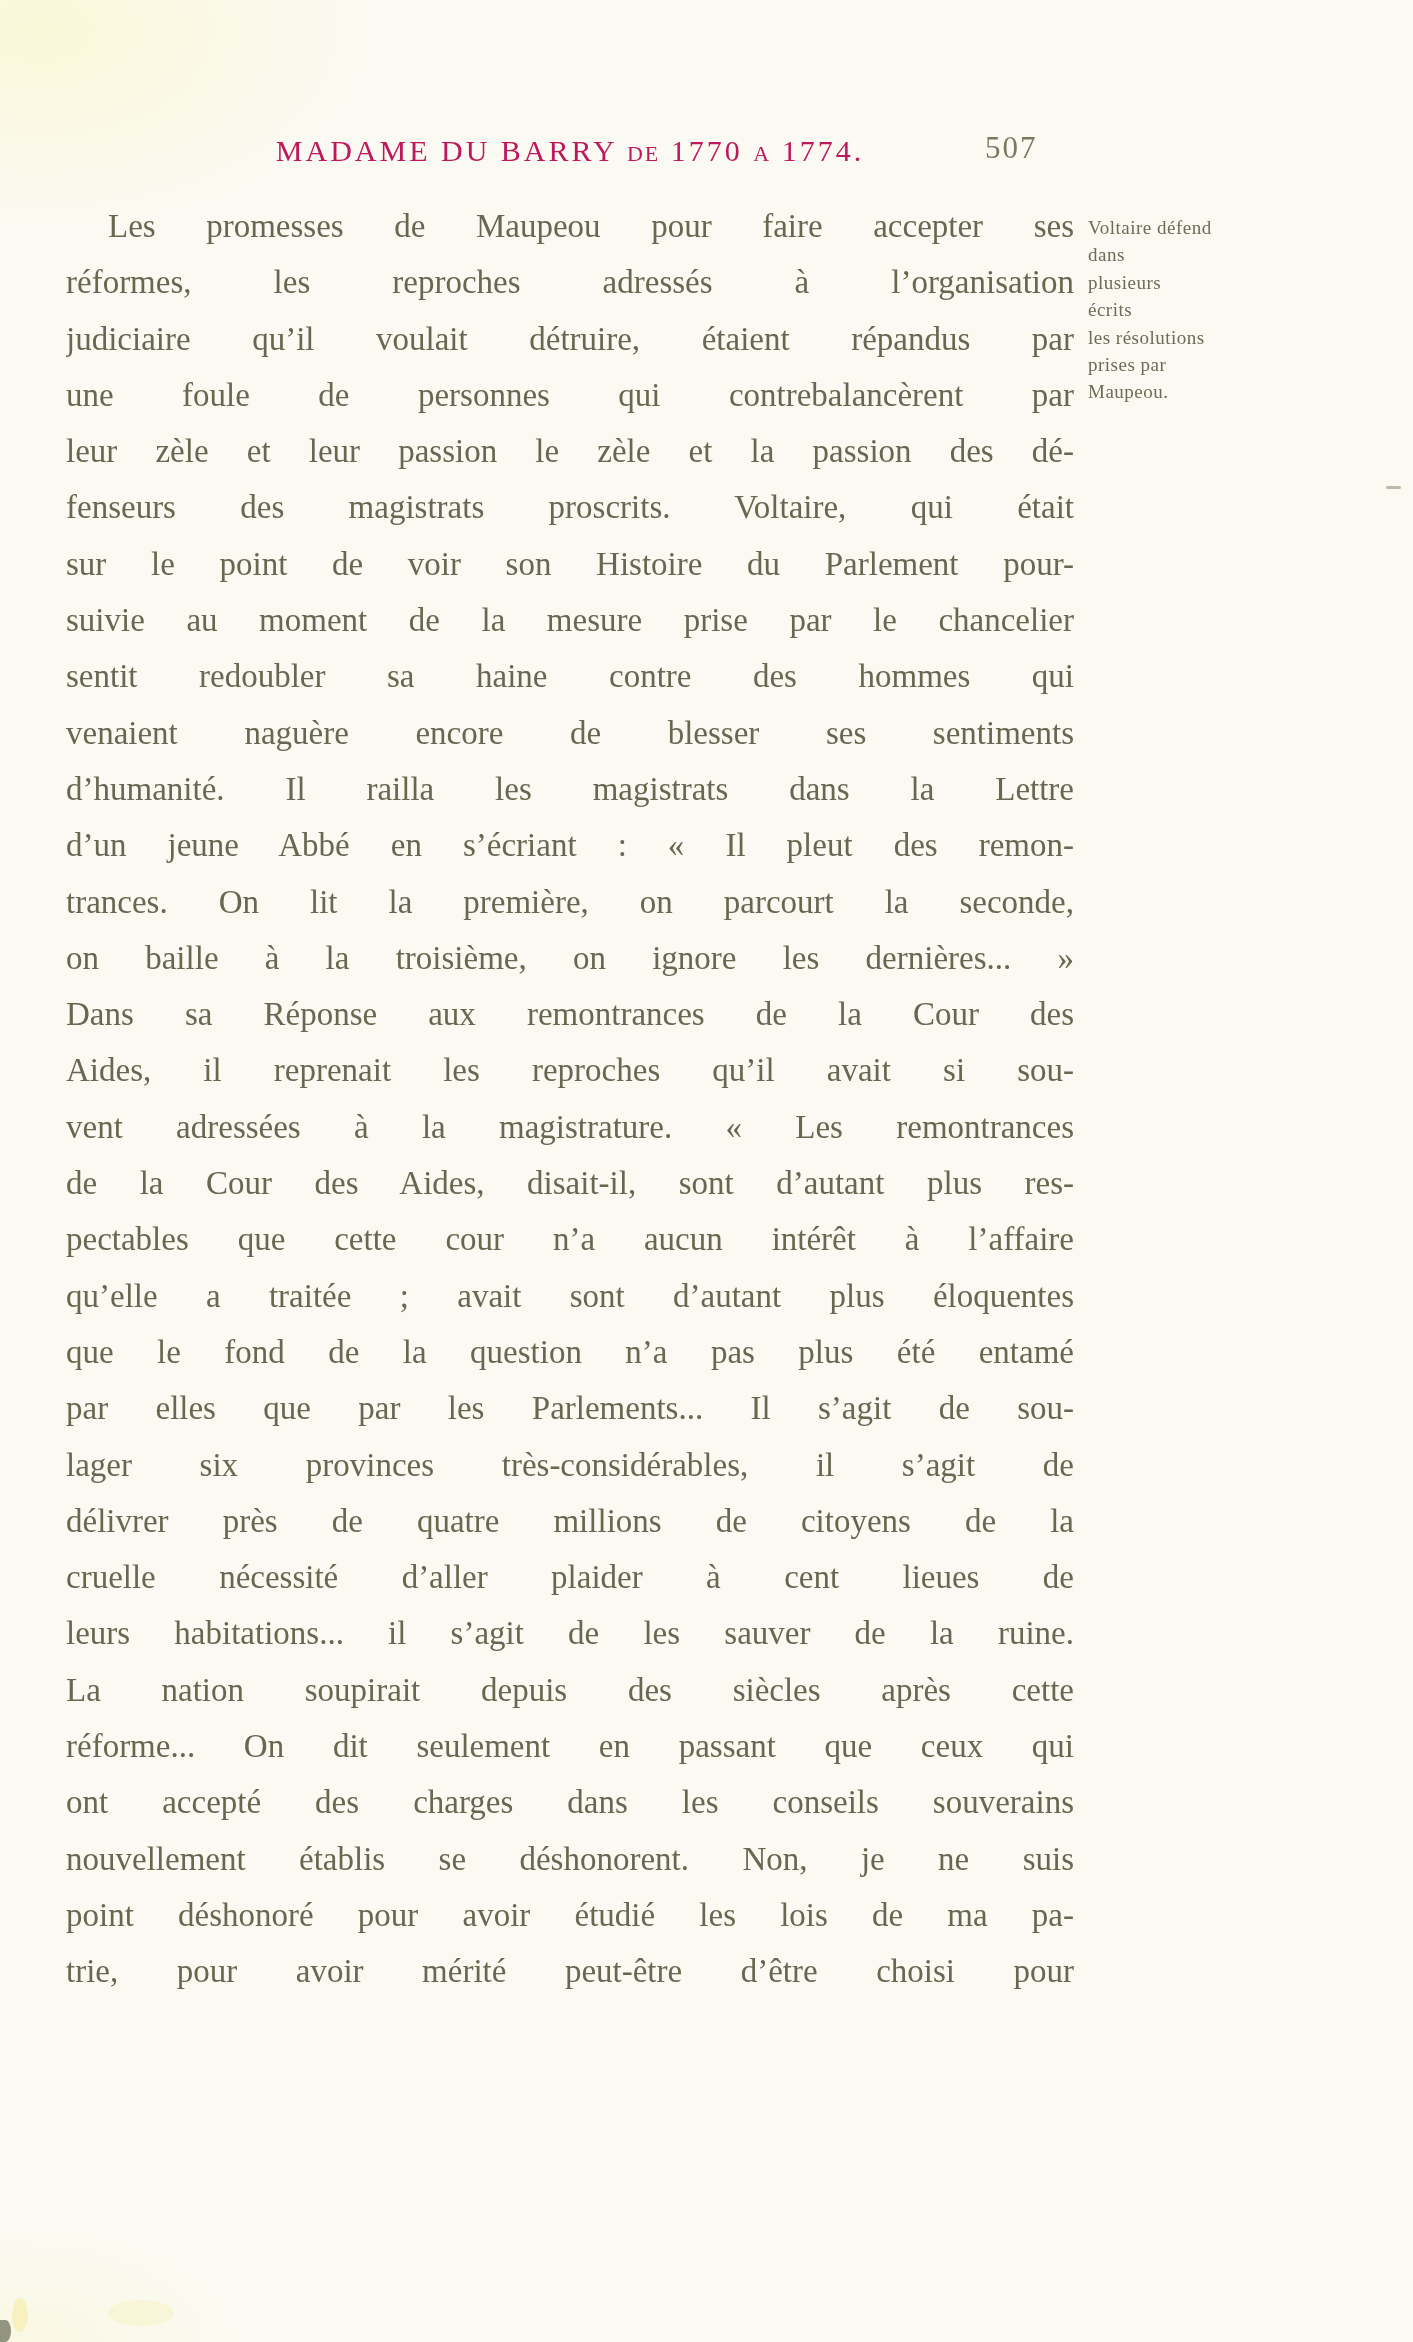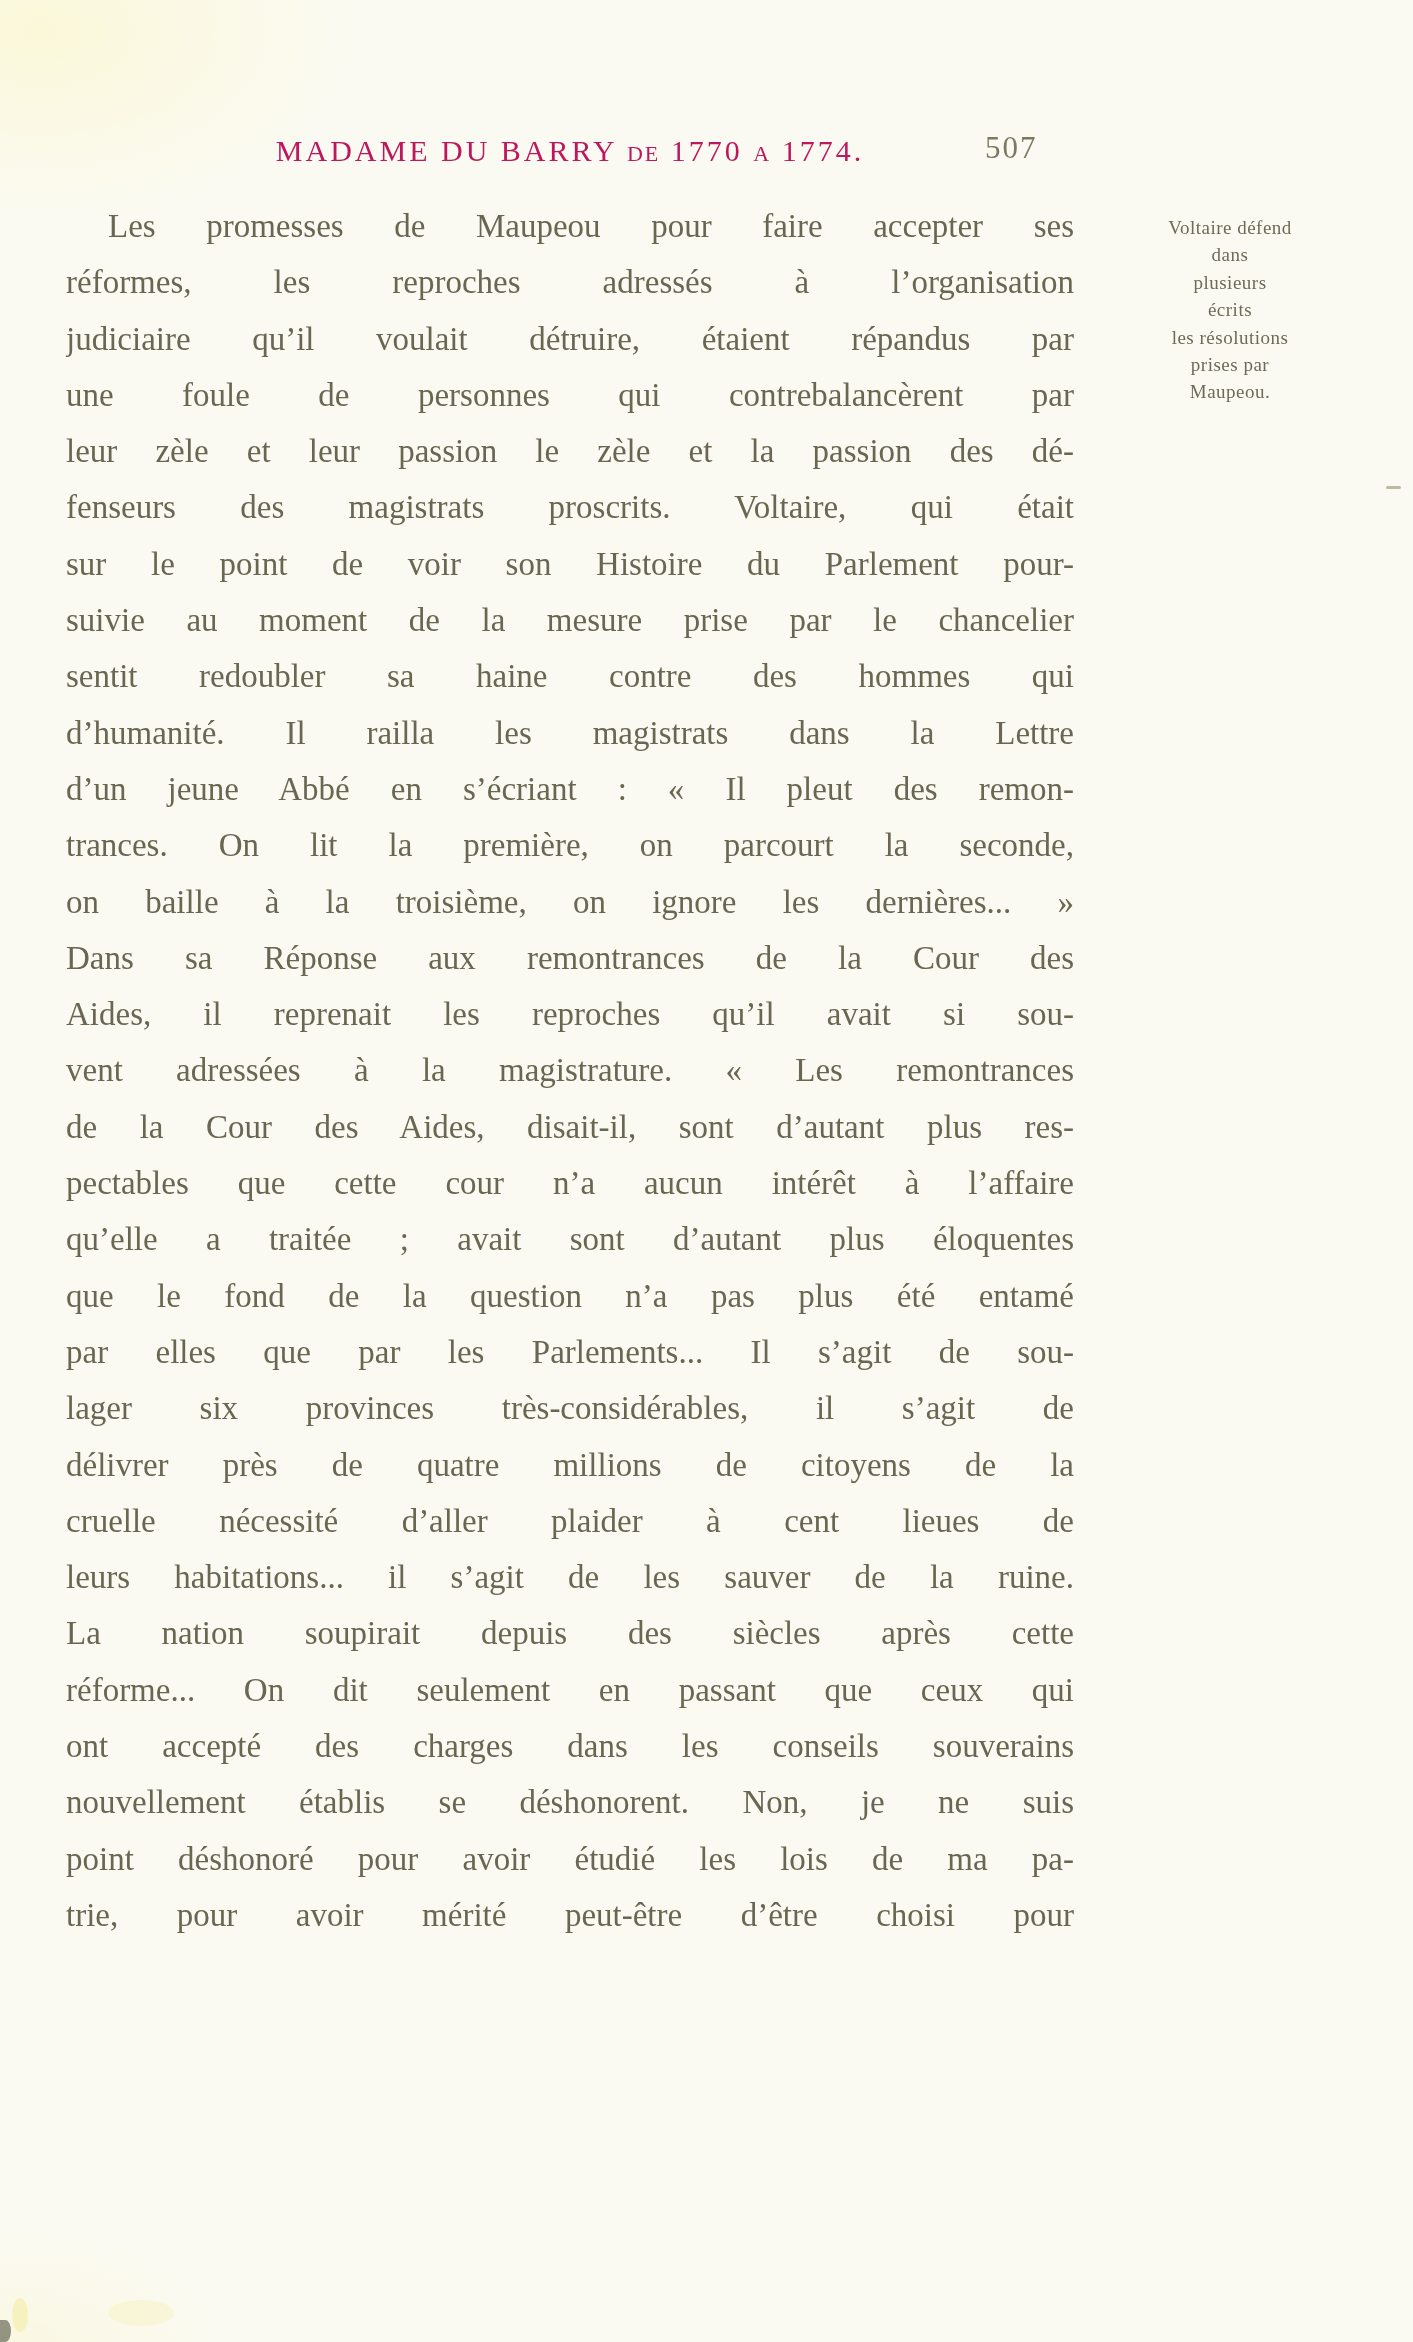--- a/index.html
+++ b/index.html
@@ -26,21 +26,20 @@
     white-space: nowrap;
   }
   .page-header .sc { font-size: 22px; letter-spacing: 2px; }
   .page-number {
     position: absolute; left: 985px; top: 130px;
     font-size: 31px; letter-spacing: 2px;
     color: #7b7862;
   }
   .margin-note {
     position: absolute; left: 1088px; top: 214px; width: 284px;
-    text-align: center;
     font-size: 19px; line-height: 27.4px;
     color: #6d6b57;
     letter-spacing: 0.5px;
   }
   .body-text {
     position: absolute; left: 66px; top: 198px; width: 1008px;
     font-size: 33px;
     color: #696651;
   }
   .body-line {
@@ -80,20 +79,21 @@
 <div class="body-text">
     <div class="body-line indent"><span>Les promesses de Maupeou pour faire accepter ses</span></div>
     <div class="body-line"><span>réformes, les reproches adressés à l’organisation</span></div>
     <div class="body-line"><span>judiciaire qu’il voulait détruire, étaient répandus par</span></div>
     <div class="body-line"><span>une foule de personnes qui contrebalancèrent par</span></div>
     <div class="body-line"><span>leur zèle et leur passion le zèle et la passion des dé-</span></div>
     <div class="body-line"><span>fenseurs des magistrats proscrits. Voltaire, qui était</span></div>
     <div class="body-line"><span>sur le point de voir son </span><span class="italic">Histoire du Parlement</span><span> pour-</span></div>
     <div class="body-line"><span>suivie au moment de la mesure prise par le chancelier</span></div>
     <div class="body-line"><span>sentit redoubler sa haine contre des hommes qui</span></div>
+    <div class="body-line"><span>venaient naguère encore de blesser ses sentiments</span></div>
     <div class="body-line"><span>d’humanité. Il railla les magistrats dans la </span><span class="italic">Lettre</span></div>
     <div class="body-line"><span class="italic">d’un jeune Abbé</span><span> en s’écriant : « Il pleut des remon-</span></div>
     <div class="body-line"><span>trances. On lit la première, on parcourt la seconde,</span></div>
     <div class="body-line"><span>on baille à la troisième, on ignore les dernières... »</span></div>
     <div class="body-line"><span>Dans sa </span><span class="italic">Réponse aux remontrances de la Cour des</span></div>
     <div class="body-line"><span class="italic">Aides,</span><span> il reprenait les reproches qu’il avait si sou-</span></div>
     <div class="body-line"><span>vent adressées à la magistrature. « Les remontrances</span></div>
     <div class="body-line"><span>de la Cour des Aides, disait-il, sont d’autant plus res-</span></div>
     <div class="body-line"><span>pectables que cette cour n’a aucun intérêt à l’affaire</span></div>
     <div class="body-line"><span>qu’elle a traitée ; avait sont d’autant plus éloquentes</span></div>

